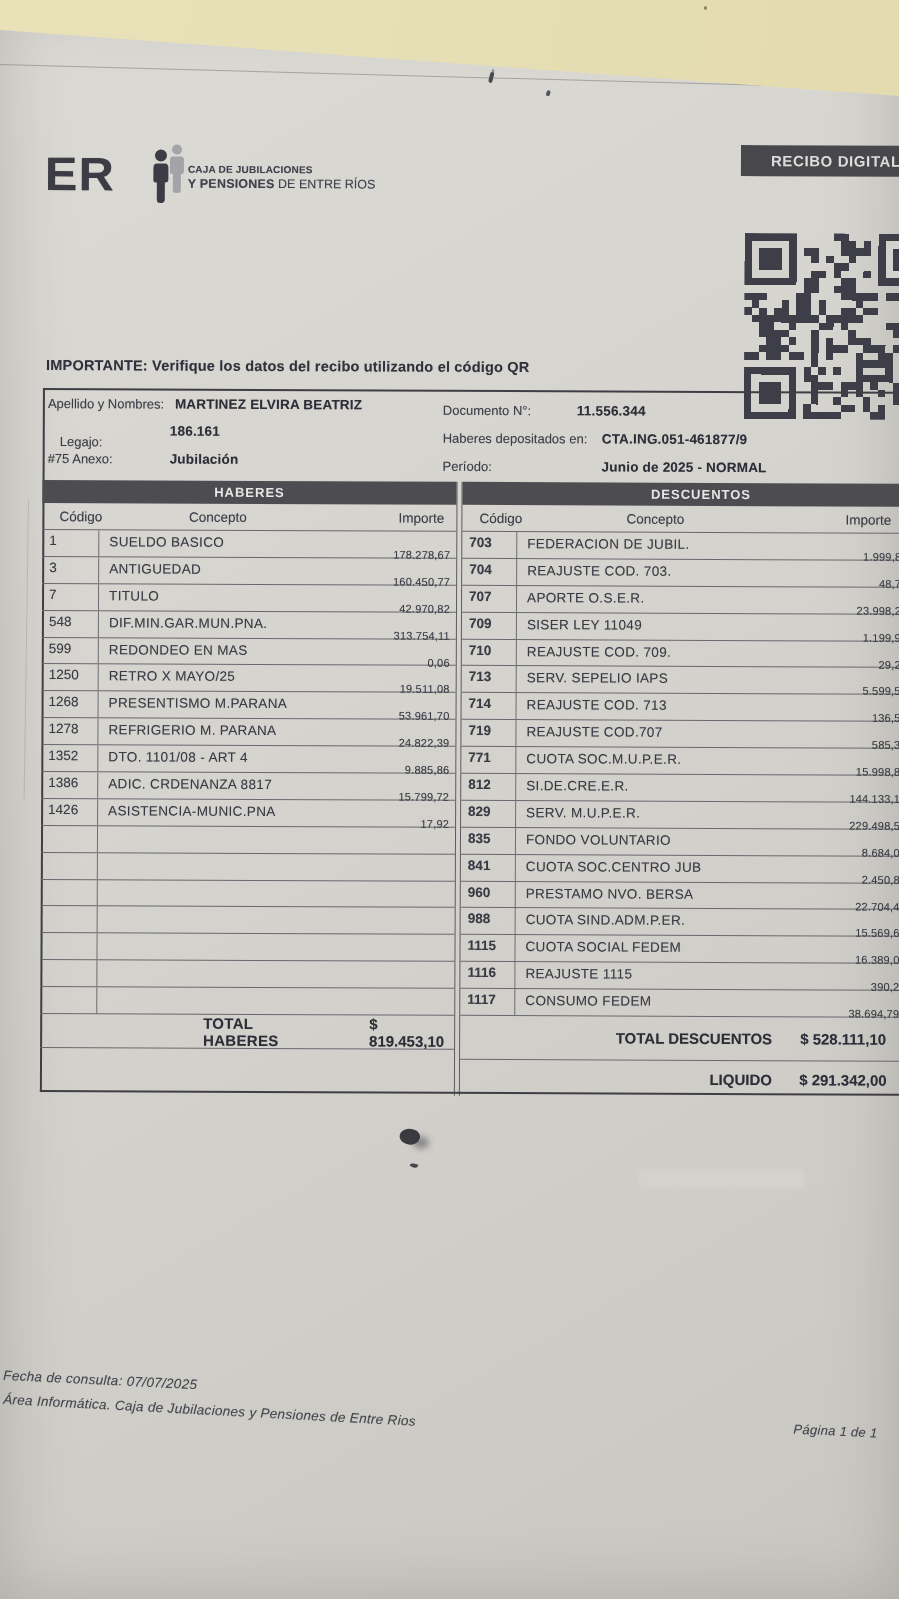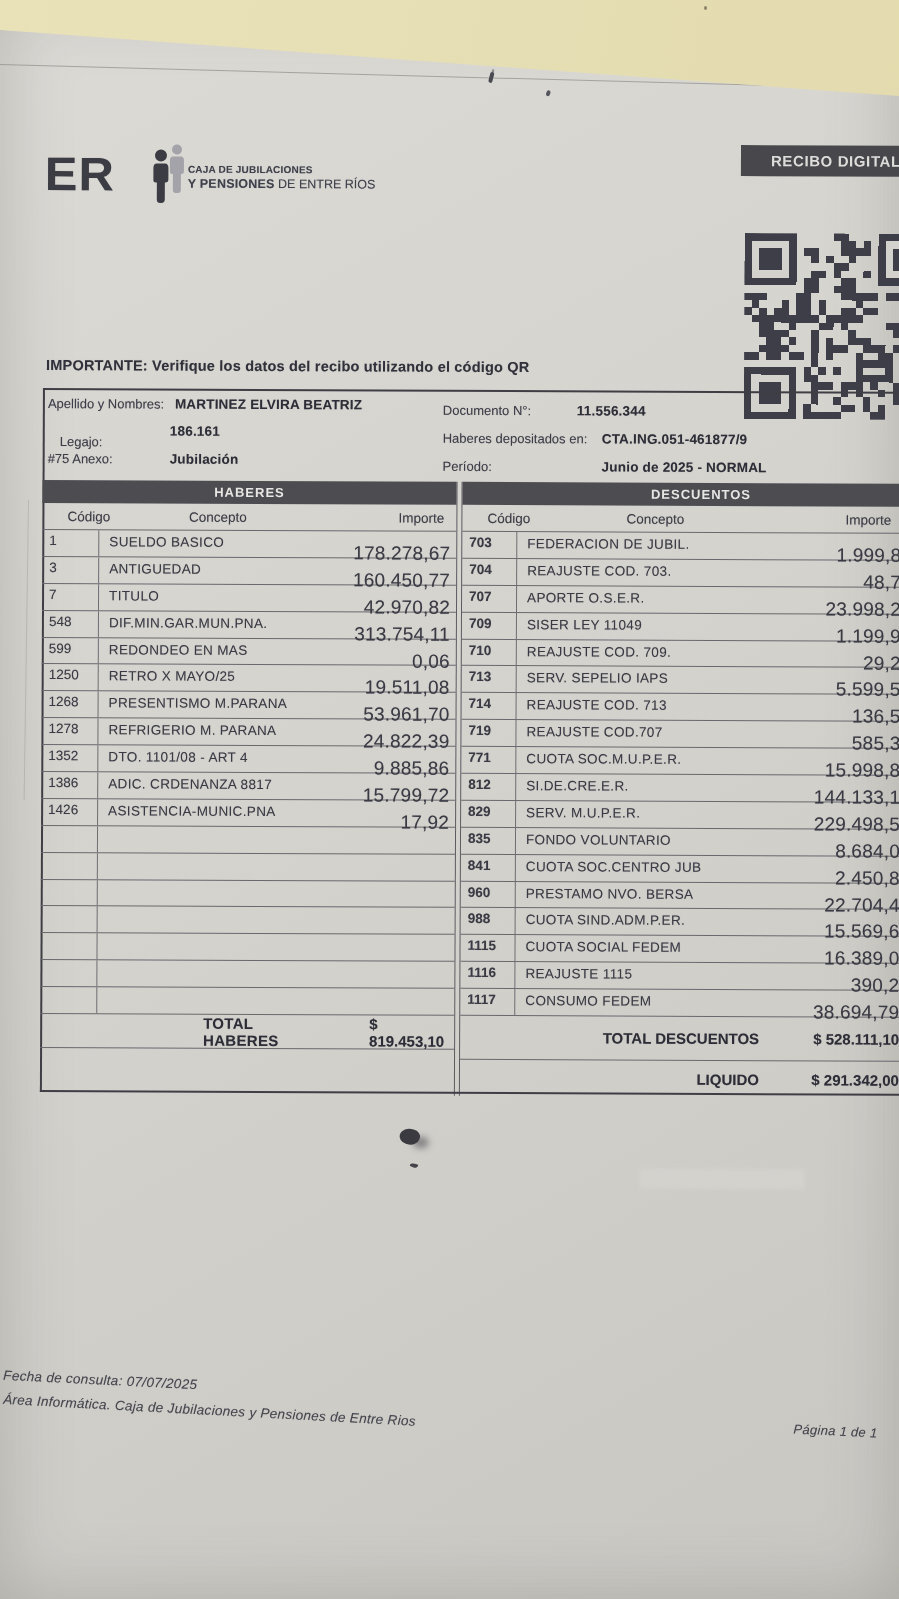--- a/index.html
+++ b/index.html
@@ -50,46 +50,46 @@
   .f-anx-l{left:5px;top:61px;}  .f-anx-v{left:127px;top:61px;}
   .f-per-l{left:400px;top:67px;} .f-per-v{left:559px;top:67px;}
 
   .half{position:absolute;top:90px;height:614px;box-sizing:border-box;}
   .left-half{left:0;width:415px;border-right:1px solid #5c5b61;}
   .right-half{left:419px;width:478px;border-left:1px solid #5c5b61;}
   .title-bar{height:23px;background:#4c4c51;color:#e7e6e3;font-weight:bold;font-size:13px;
     letter-spacing:1px;display:flex;align-items:center;justify-content:center;}
   .colhead{height:27px;display:flex;align-items:center;border-bottom:1px solid #69686e;
     font-size:13.5px;color:#3b3c45;box-sizing:border-box;}
-  .ch-codigo{width:57px;padding-left:25px;box-sizing:border-box;}
+  .ch-codigo{width:57px;padding-left:17px;box-sizing:border-box;}
   .ch-concepto{flex:1;text-align:center;}
   .left-half .ch-importe{width:120px;text-align:right;padding-right:12px;box-sizing:border-box;}
   .right-half .ch-importe{width:148px;text-align:right;padding-right:48px;box-sizing:border-box;}
 
   .rows{height:484px;}
   .row{height:26.9px;display:flex;border-bottom:1px solid #69686e;box-sizing:border-box;}
   .cell-codigo{width:57px;padding:3px 0 0 7px;border-right:1px solid #6e6d73;
     font-size:13.5px;box-sizing:border-box;}
   .right-half .cell-codigo{width:55px;font-weight:bold;}
   .cell-concepto{flex:1;padding:4px 0 0 10px;font-size:13.5px;letter-spacing:.35px;}
-  .cell-importe{width:130px;text-align:right;padding:11px 6px 0 0;font-size:19px;
+  .cell-importe{width:130px;text-align:right;padding:17px 6px 0 0;font-size:11px;
     box-sizing:border-box;letter-spacing:.2px;}
   .right-half .cell-importe{width:150px;padding-right:38px;}
 
   .lh-total{height:34px;display:flex;align-items:center;border-bottom:1px solid #69686e;
     font-weight:bold;font-size:15px;color:#2c2d36;box-sizing:border-box;}
   .lh-total .t-label{margin-left:163px;letter-spacing:.3px;}
   .lh-total .t-value{margin-left:40px;}
   .lh-filler{height:45px;}
   .rh-total{height:44px;display:flex;align-items:center;justify-content:flex-end;
     border-bottom:1px solid #69686e;font-weight:bold;font-size:15px;color:#2c2d36;
     box-sizing:border-box;}
   .rh-liquido{height:36px;display:flex;align-items:center;justify-content:flex-end;
     font-weight:bold;font-size:15px;color:#2c2d36;box-sizing:border-box;}
-  .rh-total .t-value,.rh-liquido .t-value{width:112px;text-align:right;margin-left:28px;
+  .rh-total .t-value,.rh-liquido .t-value{width:112px;text-align:center;margin-left:15px;
     margin-right:38px;}
 
   
   .smear{position:absolute;left:600px;top:776px;width:165px;height:20px;background:#d6d4cf;
     opacity:.75;filter:blur(2px);}
   .blob{position:absolute;left:403px;top:1127px;width:20px;height:16px;background:#3a3a40;
     border-radius:60% 40% 55% 45%;transform:rotate(18deg);
     box-shadow:12px 2px 6px -2px rgba(75,74,80,.55), 13px 26px 0 -6px #45444b;}
   .speck1{position:absolute;left:488px;top:70px;width:4px;height:11px;background:#4a4a52;
     border-radius:2px;transform:rotate(14deg);

